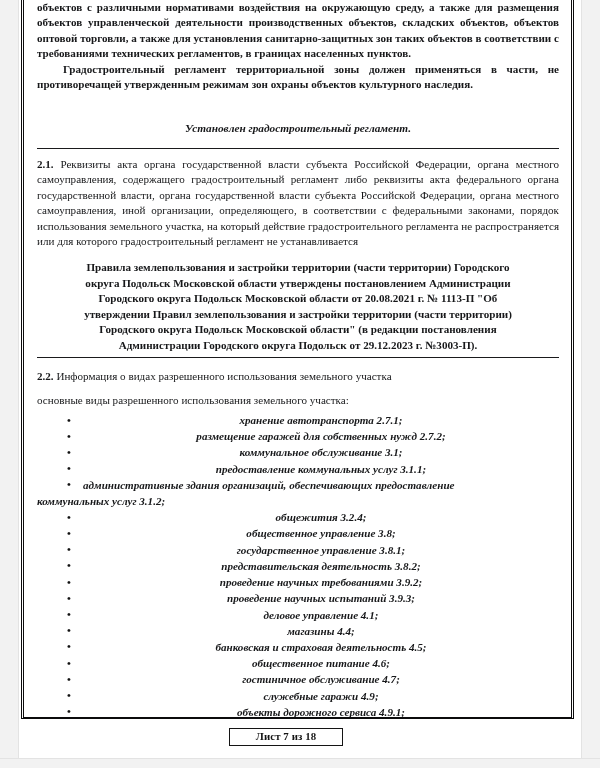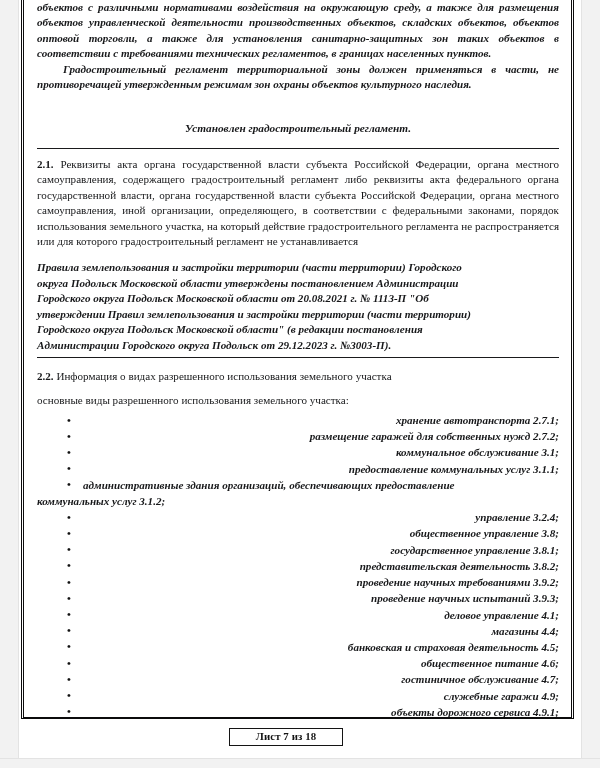--- a/index.html
+++ b/index.html
@@ -70,31 +70,31 @@
   
   p {
     margin: 0;
     font-size: 11.1px;
     line-height: 15.45px;
     text-align: justify;
     text-justify: inter-word;
     hyphens: none;
   }
   .ital {
-    font-style: italic;
     font-weight: 700;
   }
   .upright {
     font-style: normal;
     font-weight: 400;
   }
   .ind {
     text-indent: 26px;
   }
   .center {
+    text-align: center;
   }
 
   .hdr-center {
     font-style: italic;
     font-weight: 700;
     font-size: 11.3px;
     text-align: center;
     margin: 12px;
     line-height: 16px;
   }
@@ -117,21 +117,21 @@
     margin: 0;
     padding: 0;
   }
   ul.vri > li {
     position: relative;
     font-style: italic;
     font-weight: 700;
     font-size: 11.1px;
     line-height: 16.2px;
     padding-left: 46px;
-    text-align: right;
+    text-align: center;
   }
   ul.vri > li::before {
     content: "\2022";
     position: absolute;
     left: 30px;
     top: -0.5px;
     font-size: 11px;
     font-style: normal;
     font-weight: 700;
     color: #111;
@@ -212,21 +212,21 @@
       <p class="upright">основные виды разрешенного использования земельного участка:</p>
 
       <div class="gap-xs"></div>
 
       <ul class="vri">
         <li>хранение автотранспорта 2.7.1;</li>
         <li>размещение гаражей для собственных нужд 2.7.2;</li>
         <li>коммунальное обслуживание 3.1;</li>
         <li>предоставление коммунальных услуг 3.1.1;</li>
         <li class="wrap"><span>административные         здания         организаций,         обеспечивающих         предоставление</span><span class="cont">коммунальных услуг 3.1.2;</span></li>
-        <li>управление 3.2.4;</li>
+        <li>общежития 3.2.4;</li>
         <li>общественное управление 3.8;</li>
         <li>государственное управление 3.8.1;</li>
         <li>представительская деятельность 3.8.2;</li>
         <li>проведение научных требованиями 3.9.2;</li>
         <li>проведение научных испытаний 3.9.3;</li>
         <li>деловое управление 4.1;</li>
         <li>магазины 4.4;</li>
         <li>банковская и страховая деятельность 4.5;</li>
         <li>общественное питание 4.6;</li>
         <li>гостиничное обслуживание 4.7;</li>

